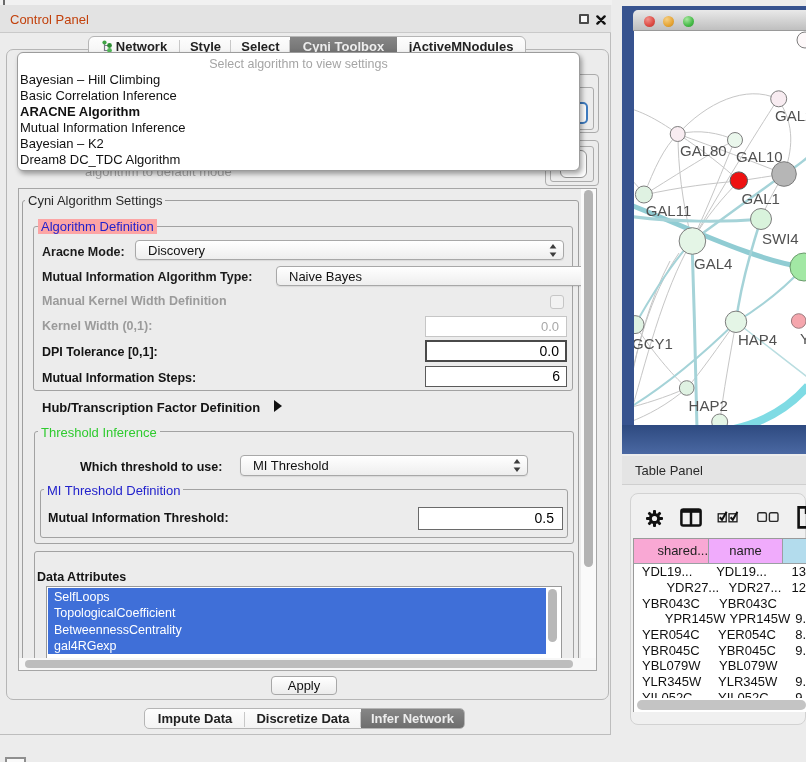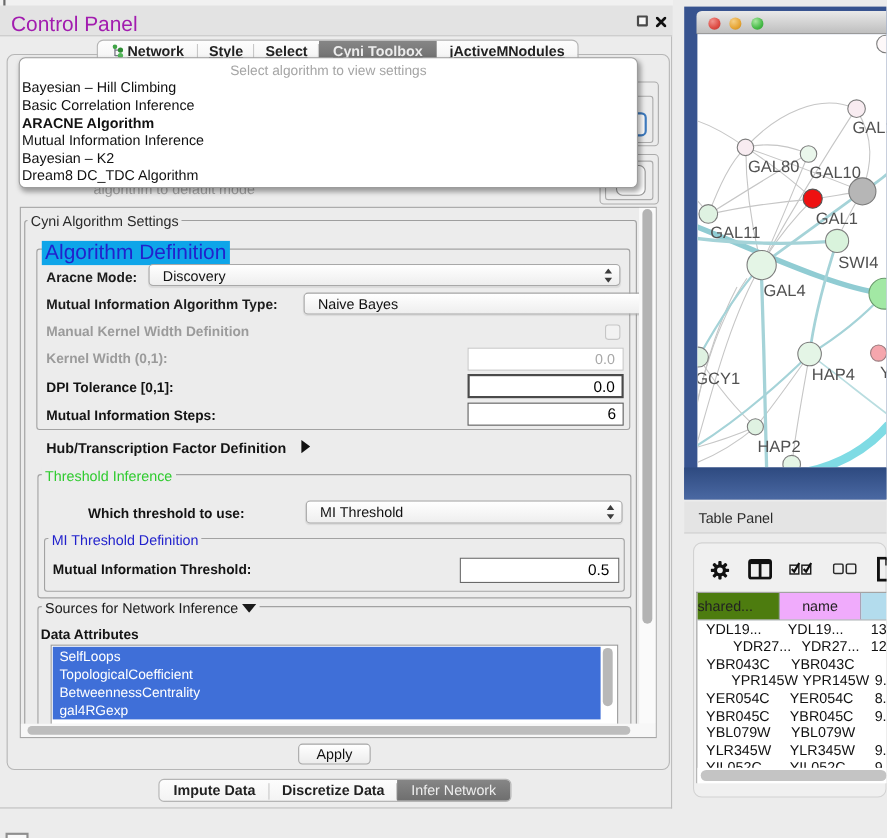--- a/index.html
+++ b/index.html
@@ -6,21 +6,21 @@
   body{width:806px;height:762px;background:#ececec;font-family:"Liberation Sans",sans-serif;position:relative;overflow:hidden;}
   .abs{position:absolute;}
   .b{font-weight:bold;}
 </style>
 </head>
 <body>
 
 <div class="abs" id="cpwin" style="left:0;top:2px;width:611px;height:733px;background:#ececec;border:1px solid #bdbdbd;border-left:none;box-sizing:border-box;"></div>
 
 <div class="abs" style="left:0;top:3px;width:611px;height:29px;background:#e3e3e3;border-bottom:1px solid #c9c9c9;"></div>
-<div class="abs" style="left:10px;top:12px;font-size:19px;color:#a21caf;">Control Panel</div>
+<div class="abs" style="left:10px;top:12px;font-size:13px;color:#c2410c;">Control Panel</div>
 
 <div class="abs" style="left:579px;top:14px;width:6px;height:6px;border:2px solid #4a4a4a;border-radius:1px;background:#f8f8f8;"></div>
 
 <svg class="abs" style="left:596px;top:15px;" width="10" height="10" viewBox="0 0 10 10">
     <path d="M1.4 1.4 L8.6 8.6 M8.6 1.4 L1.4 8.6" stroke="#111" stroke-width="2.4" stroke-linecap="round"></path>
   </svg>
 
 <div class="abs" style="left:6px;top:49px;width:603px;height:651px;border:1px solid #b6b6b6;border-radius:7px;box-sizing:border-box;background:#ececec;"></div>
 
 <div class="abs" style="left:88px;top:36px;width:438px;height:21px;background:linear-gradient(#fdfdfd,#f3f3f3);border:1px solid #b5b5b5;border-radius:6px 6px 0 0;box-sizing:border-box;overflow:hidden;display:flex;text-decoration:underline;">
@@ -51,21 +51,21 @@
 
 <div class="abs" style="left:18px;top:188px;width:579px;height:483px;border:1px solid #a6a6a6;box-sizing:border-box;background:#ececec;"></div>
 
 <div class="abs" style="left:19px;top:189px;width:562px;height:469px;overflow:hidden;">
   <div class="abs" style="left:0;top:0;width:562px;height:600px;">
 
     <div class="abs" style="left:3px;top:11px;width:555px;height:589px;border:1px solid #9e9e9e;border-radius:3px;"></div>
     <div class="abs" style="left:6px;top:4px;background:#ececec;padding:0 3px;font-size:13px;color:#2a2a2a;">Cyni Algorithm Settings</div>
 
     <div class="abs" style="left:14px;top:37px;width:538px;height:163px;border:1px solid #a2a2a2;border-radius:3px;"></div>
-    <div class="abs" style="left:19px;top:30px;background:#0ea5e9;padding:0 3px;font-size:19px;color:#2222cc;">Algorithm Definition</div>
+    <div class="abs" style="left:19px;top:30px;background:#fca5a5;padding:0 3px;font-size:13px;color:#2222cc;">Algorithm Definition</div>
 
     <div class="abs b" style="left:23px;top:56px;font-size:12.5px;color:#1c1c1c;">Aracne Mode:</div>
     <div class="abs combo" style="left:116px;top:51px;width:429px;height:20px;">
       <span class="ctext">Discovery</span>
       <svg class="carr" width="8" height="13" viewBox="0 0 8 13">
           <path d="M4 0 L7.4 4.6 H0.6 Z" fill="#3c3c3c"></path>
           <path d="M4 13 L7.4 8.4 H0.6 Z" fill="#3c3c3c"></path>
         </svg>
     </div>
 
@@ -92,38 +92,35 @@
 
     <div class="abs b" style="left:23px;top:211px;font-size:13px;color:#141414;">Hub/Transcription Factor Definition</div>
     <svg class="abs" style="left:254px;top:211px;" width="10" height="12" viewBox="0 0 10 12">
         <path d="M1 0 L9 6 L1 12 Z" fill="#111"></path>
       </svg>
 
     <div class="abs" style="left:15px;top:242px;width:538px;height:111px;border:1px solid #a2a2a2;border-radius:3px;"></div>
     <div class="abs" style="left:19px;top:236px;background:#ececec;padding:0 3px;font-size:13px;color:#2fcb2f;">Threshold Inference</div>
 
     <div class="abs b" style="left:61px;top:271px;font-size:12.5px;color:#141414;">Which threshold to use:</div>
-    <div class="abs combo" style="left:221px;top:266px;width:288px;height:21px;margin-left:38px;">
+    <div class="abs combo" style="left:221px;top:266px;width:288px;height:21px;">
       <span class="ctext">MI Threshold</span>
       <svg class="carr" width="8" height="13" viewBox="0 0 8 13">
           <path d="M4 0 L7.4 4.6 H0.6 Z" fill="#3c3c3c"></path>
           <path d="M4 13 L7.4 8.4 H0.6 Z" fill="#3c3c3c"></path>
         </svg>
     </div>
 
     <div class="abs" style="left:21px;top:300px;width:526px;height:47px;border:1px solid #a2a2a2;border-radius:3px;"></div>
     <div class="abs" style="left:25px;top:294px;background:#ececec;padding:0 3px;font-size:13px;color:#2222cc;">MI Threshold Definition</div>
 
     <div class="abs b" style="left:29px;top:322px;font-size:12.5px;color:#141414;">Mutual Information Threshold:</div>
     <div class="abs" style="left:399px;top:318px;width:145px;height:23px;border:1px solid #6a6a6a;background:#fff;box-sizing:border-box;font-size:14px;color:#000;text-align:right;line-height:21px;padding-right:8px;">0.5</div>
 
     <div class="abs" style="left:15px;top:362px;width:538px;height:238px;border:1px solid #a2a2a2;border-radius:3px;"></div>
-    <div class="abs" style="left:19px;top:356px;background:#ececec;padding:0 3px;font-size:13px;color:#1a1a1a;">Sources for Network Inference <svg width="13" height="8" viewBox="0 0 13 8" style="vertical-align:0px;">
-          <path d="M0 0 H13 L6.5 8 Z" fill="#1a1a1a"></path>
-        </svg></div>
 
     <div class="abs b" style="left:18px;top:381px;font-size:12.5px;color:#141414;">Data Attributes</div>
 
     <div class="abs" style="left:27px;top:397px;width:516px;height:200px;border:1px solid #999;background:#fff;box-sizing:border-box;">
       <div style="position:absolute;left:1px;top:1px;right:15px;height:66px;background:#3f6fd8;"></div>
       <div style="position:absolute;left:7px;top:2px;font-size:12.5px;line-height:16.3px;color:#fff;">SelfLoops<br>TopologicalCoefficient<br>BetweennessCentrality<br>gal4RGexp</div>
       <div style="position:absolute;right:4px;top:2px;width:9px;height:53px;background:#b8b8b8;border-radius:5px;"></div>
     </div>
   </div>
 </div>
@@ -144,21 +141,21 @@
     Bayesian – K2<br>
     Dream8 DC_TDC Algorithm
   </div>
 </div>
 
 <div class="abs" style="left:271px;top:676px;width:66px;height:19px;background:linear-gradient(#ffffff,#ececec);border:1px solid #a8a8a8;border-radius:4px;box-sizing:border-box;text-align:center;font-size:13px;color:#111;line-height:17px;">Apply</div>
 
 <div class="abs" style="left:144px;top:708px;width:321px;height:21px;background:linear-gradient(#fdfdfd,#f3f3f3);border:1px solid #b5b5b5;border-radius:5px;box-sizing:border-box;overflow:hidden;display:flex;">
   <div style="width:100px;background:linear-gradient(#c8c8c8,#c8c8c8) right 3px/1px 15px no-repeat;display:flex;align-items:center;justify-content:center;font-size:13px;font-weight:bold;color:#222;">Impute Data</div>
   <div style="width:116px;background:linear-gradient(#c8c8c8,#c8c8c8) right 3px/1px 15px no-repeat;display:flex;align-items:center;justify-content:center;font-size:13px;font-weight:bold;color:#222;">Discretize Data</div>
-  <div style="flex:1;background:linear-gradient(#868686,#6e6e6e);display:flex;align-items:center;justify-content:center;font-size:13px;font-weight:normal;color:#ededed;">Infer Network</div>
+  <div style="flex:1;background:linear-gradient(#868686,#6e6e6e);display:flex;align-items:center;justify-content:center;font-size:13px;font-weight:bold;color:#ededed;">Infer Network</div>
 </div>
 
 <div class="abs" style="left:5px;top:757px;width:17px;height:12px;border:2px solid #8f8f8f;background:#fafafa;"></div>
 
 <div class="abs" style="left:622px;top:6px;width:184px;height:448px;background:#37538f;"></div>
 
 <div class="abs" style="left:633px;top:10px;width:173px;height:21px;background:linear-gradient(#e9e9e9,#bfbfbf);border-top-left-radius:5px;border-bottom:1px solid #9a9a9a;box-sizing:border-box;"></div>
 <div class="abs" style="left:644px;top:16px;width:11px;height:11px;border-radius:50%;background:radial-gradient(circle at 35% 30%,#f1928c,#dd4a42 60%,#b13832);"></div>
 <div class="abs" style="left:663px;top:16px;width:11px;height:11px;border-radius:50%;background:radial-gradient(circle at 35% 30%,#f5cf84,#e6a433 60%,#bb8526);"></div>
 <div class="abs" style="left:683px;top:16px;width:11px;height:11px;border-radius:50%;background:radial-gradient(circle at 35% 30%,#a8e8a0,#46ba47 60%,#2f9630);"></div>
@@ -275,21 +272,21 @@
   <rect x="0.8" y="0.8" width="8.6" height="8.6" rx="1.5" fill="none" stroke="#2a2a2a" stroke-width="1.4"></rect>
   <rect x="12.4" y="0.8" width="8.6" height="8.6" rx="1.5" fill="none" stroke="#2a2a2a" stroke-width="1.4"></rect>
 </svg>
 <svg class="abs" style="left:797px;top:506px;" width="16" height="23" viewBox="0 0 16 23">
   <path d="M1.6 1.4 H9 L14.5 6.9 V21.4 H1.6 Z" fill="none" stroke="#111" stroke-width="2.6"></path>
   <path d="M8.6 1.4 V7.3 H14.5" fill="none" stroke="#111" stroke-width="1.6"></path>
 </svg>
 
 <div class="abs" style="left:633px;top:538px;width:173px;height:174px;border-left:1px solid #9a9a9a;border-top:1px solid #9a9a9a;background:#fff;box-sizing:border-box;overflow:hidden;">
   <div style="display:flex;height:24px;border-bottom:1px solid #9aa0a3;font-size:13px;color:#222;">
-    <div style="width:74px;background:#4d7c0f;border-right:1px solid #9aa0a3;text-align:left;line-height:23px;">shared...</div>
+    <div style="width:74px;background:#f9a8d4;border-right:1px solid #9aa0a3;text-align:right;line-height:23px;">shared...</div>
     <div style="width:73px;background:#f0abfc;border-right:1px solid #9aa0a3;text-align:center;line-height:23px;">name</div>
     <div style="flex:1;background:#b3dced;line-height:24px;"></div>
   </div>
   <div style="font-size:13px;color:#111;">
     <div style="display:flex;height:15.7px;align-items:center;">
         <div style="width:8px;"></div>
         <div style="width:77px;">YDL19...</div>
         <div style="width:78px;">YDL19...</div>
         <div>13</div>
       </div>

